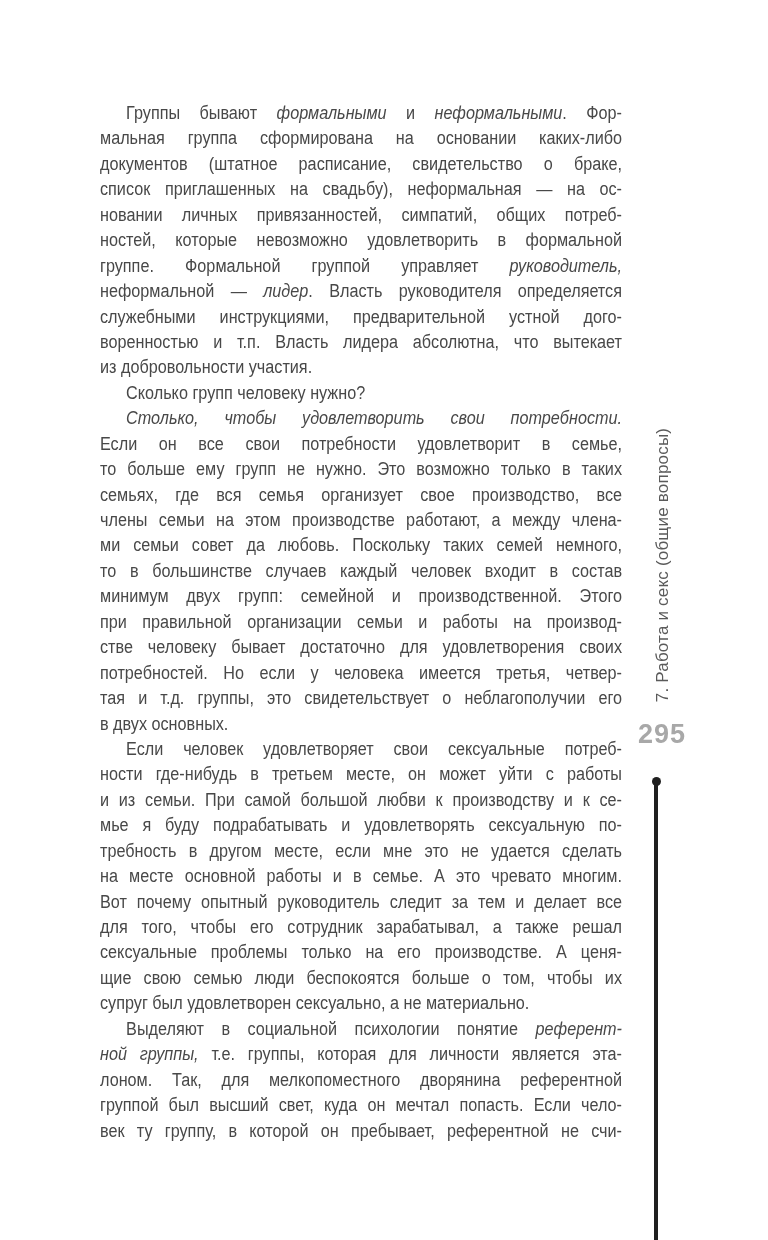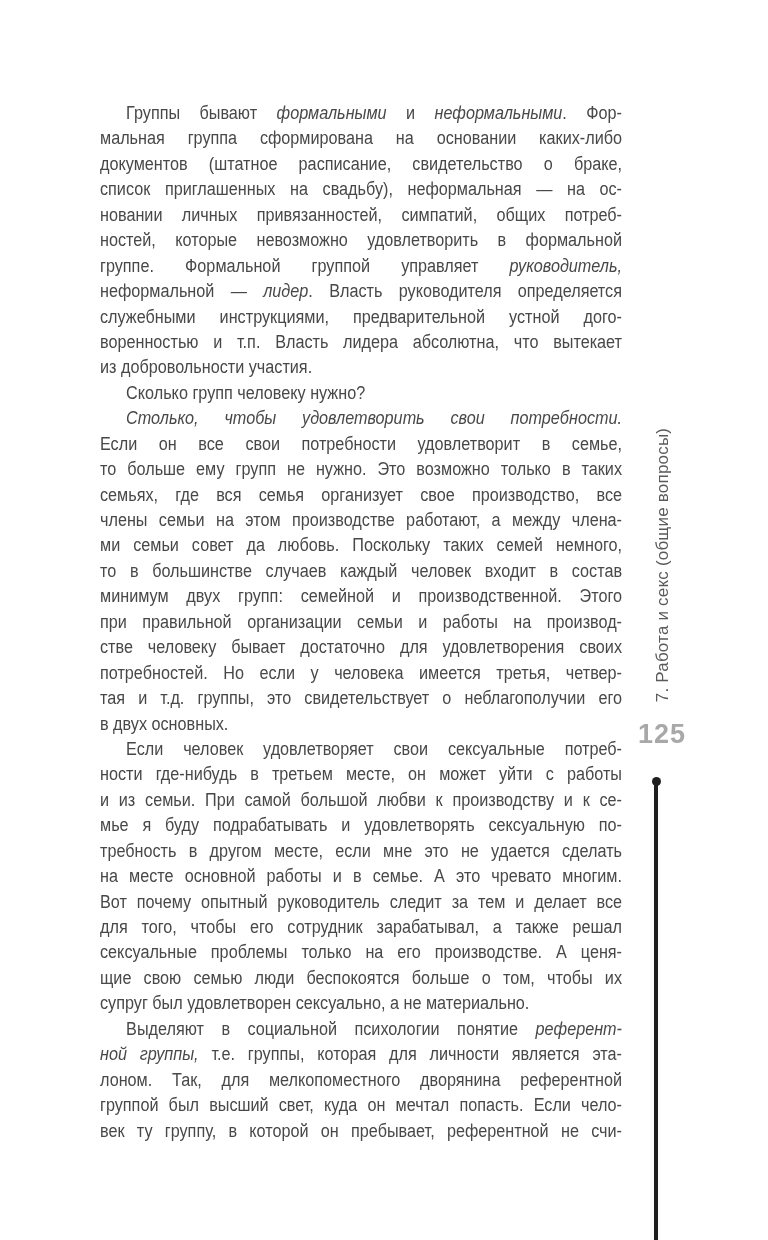--- a/index.html
+++ b/index.html
@@ -114,16 +114,16 @@
       <div class="line indent"><span>Выделяют в социальной психологии понятие </span><em>референт-</em></div>
       <div class="line"><em>ной группы,</em><span> т.е. группы, которая для личности является эта-</span></div>
       <div class="line"><span>лоном. Так, для мелкопоместного дворянина референтной</span></div>
       <div class="line"><span>группой был высший свет, куда он мечтал попасть. Если чело-</span></div>
       <div class="line"><span>век ту группу, в которой он пребывает, референтной не счи-</span></div>
     </div>
   </div>
 
 <div class="sidebar-title">7. Работа и секс (общие вопросы)</div>
 
-<div class="page-number">125</div>
+<div class="page-number">295</div>
 
 <div class="vrule-dot"></div>
 <div class="vrule"></div>
 
 </body></html>

